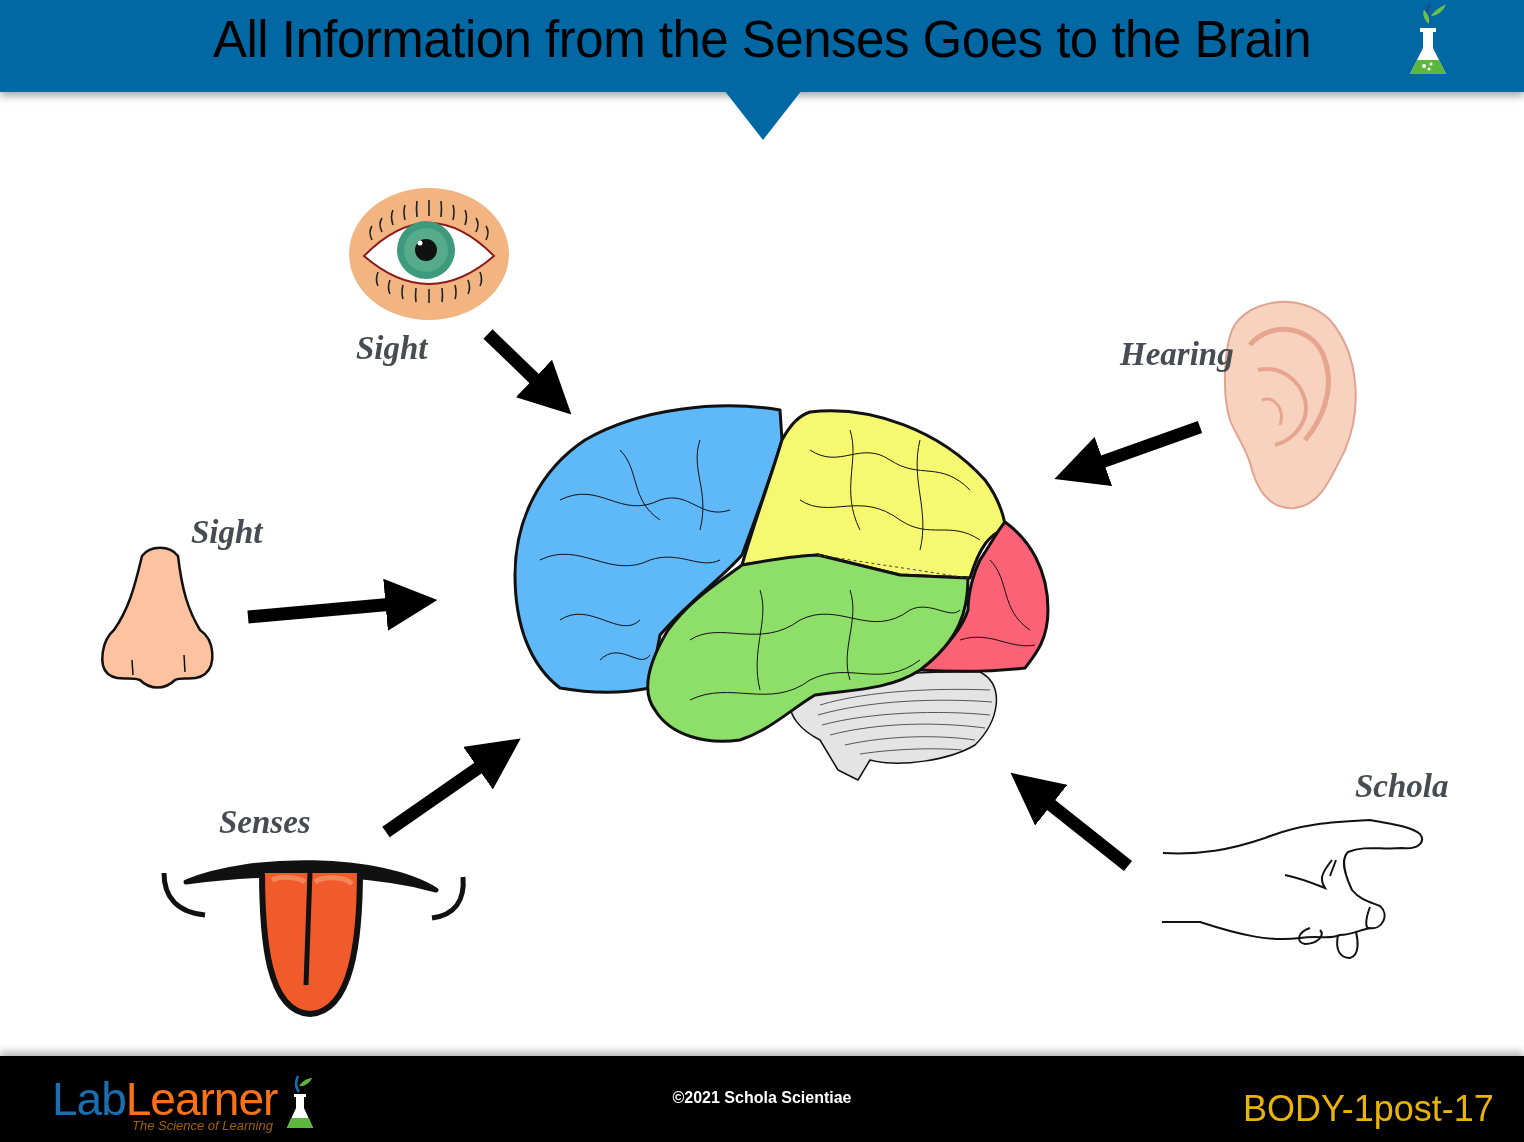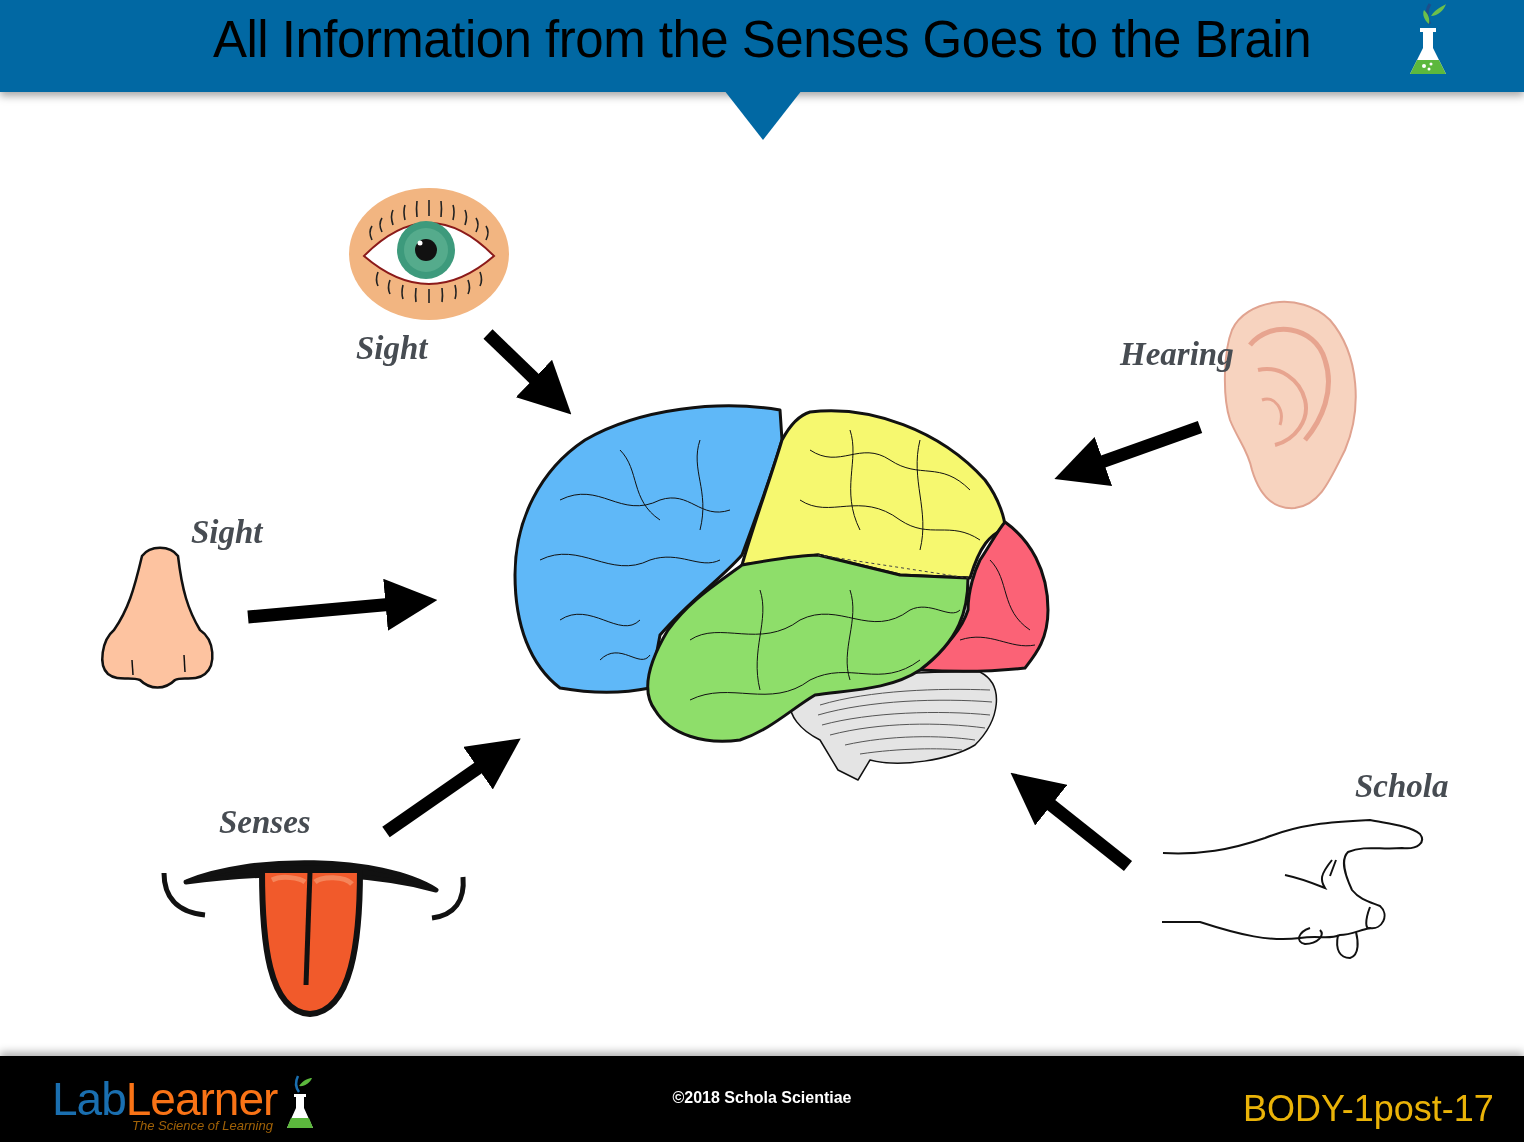--- a/index.html
+++ b/index.html
@@ -169,15 +169,15 @@
     </div>
     <div class="logo-tag">The Science of Learning</div>
     <svg style="position:absolute; left:232px; top:6px;" width="32" height="58" viewBox="0 0 32 58">
       <path d="M14 2 C11 8 12 14 15 18" stroke="#1a6fb0" stroke-width="2.5" fill="none"></path>
       <path d="M15 12 C19 6 25 4 28 4 C26 9 20 13 15 12Z" fill="#5cb83d"></path>
       <rect x="10" y="20" width="12" height="3" fill="#fff"></rect>
       <path d="M12 23 L12 34 L3 54 L29 54 L20 34 L20 23Z" fill="#fff"></path>
       <path d="M7 44 L25 44 L29 54 L3 54Z" fill="#5cb83d"></path>
     </svg>
   </div>
-  <div class="copyright">©2018 Schola Scientiae</div>
+  <div class="copyright">©2021 Schola Scientiae</div>
   <div class="code">BODY-1post-17</div>
 </div>
 
 </body></html>

